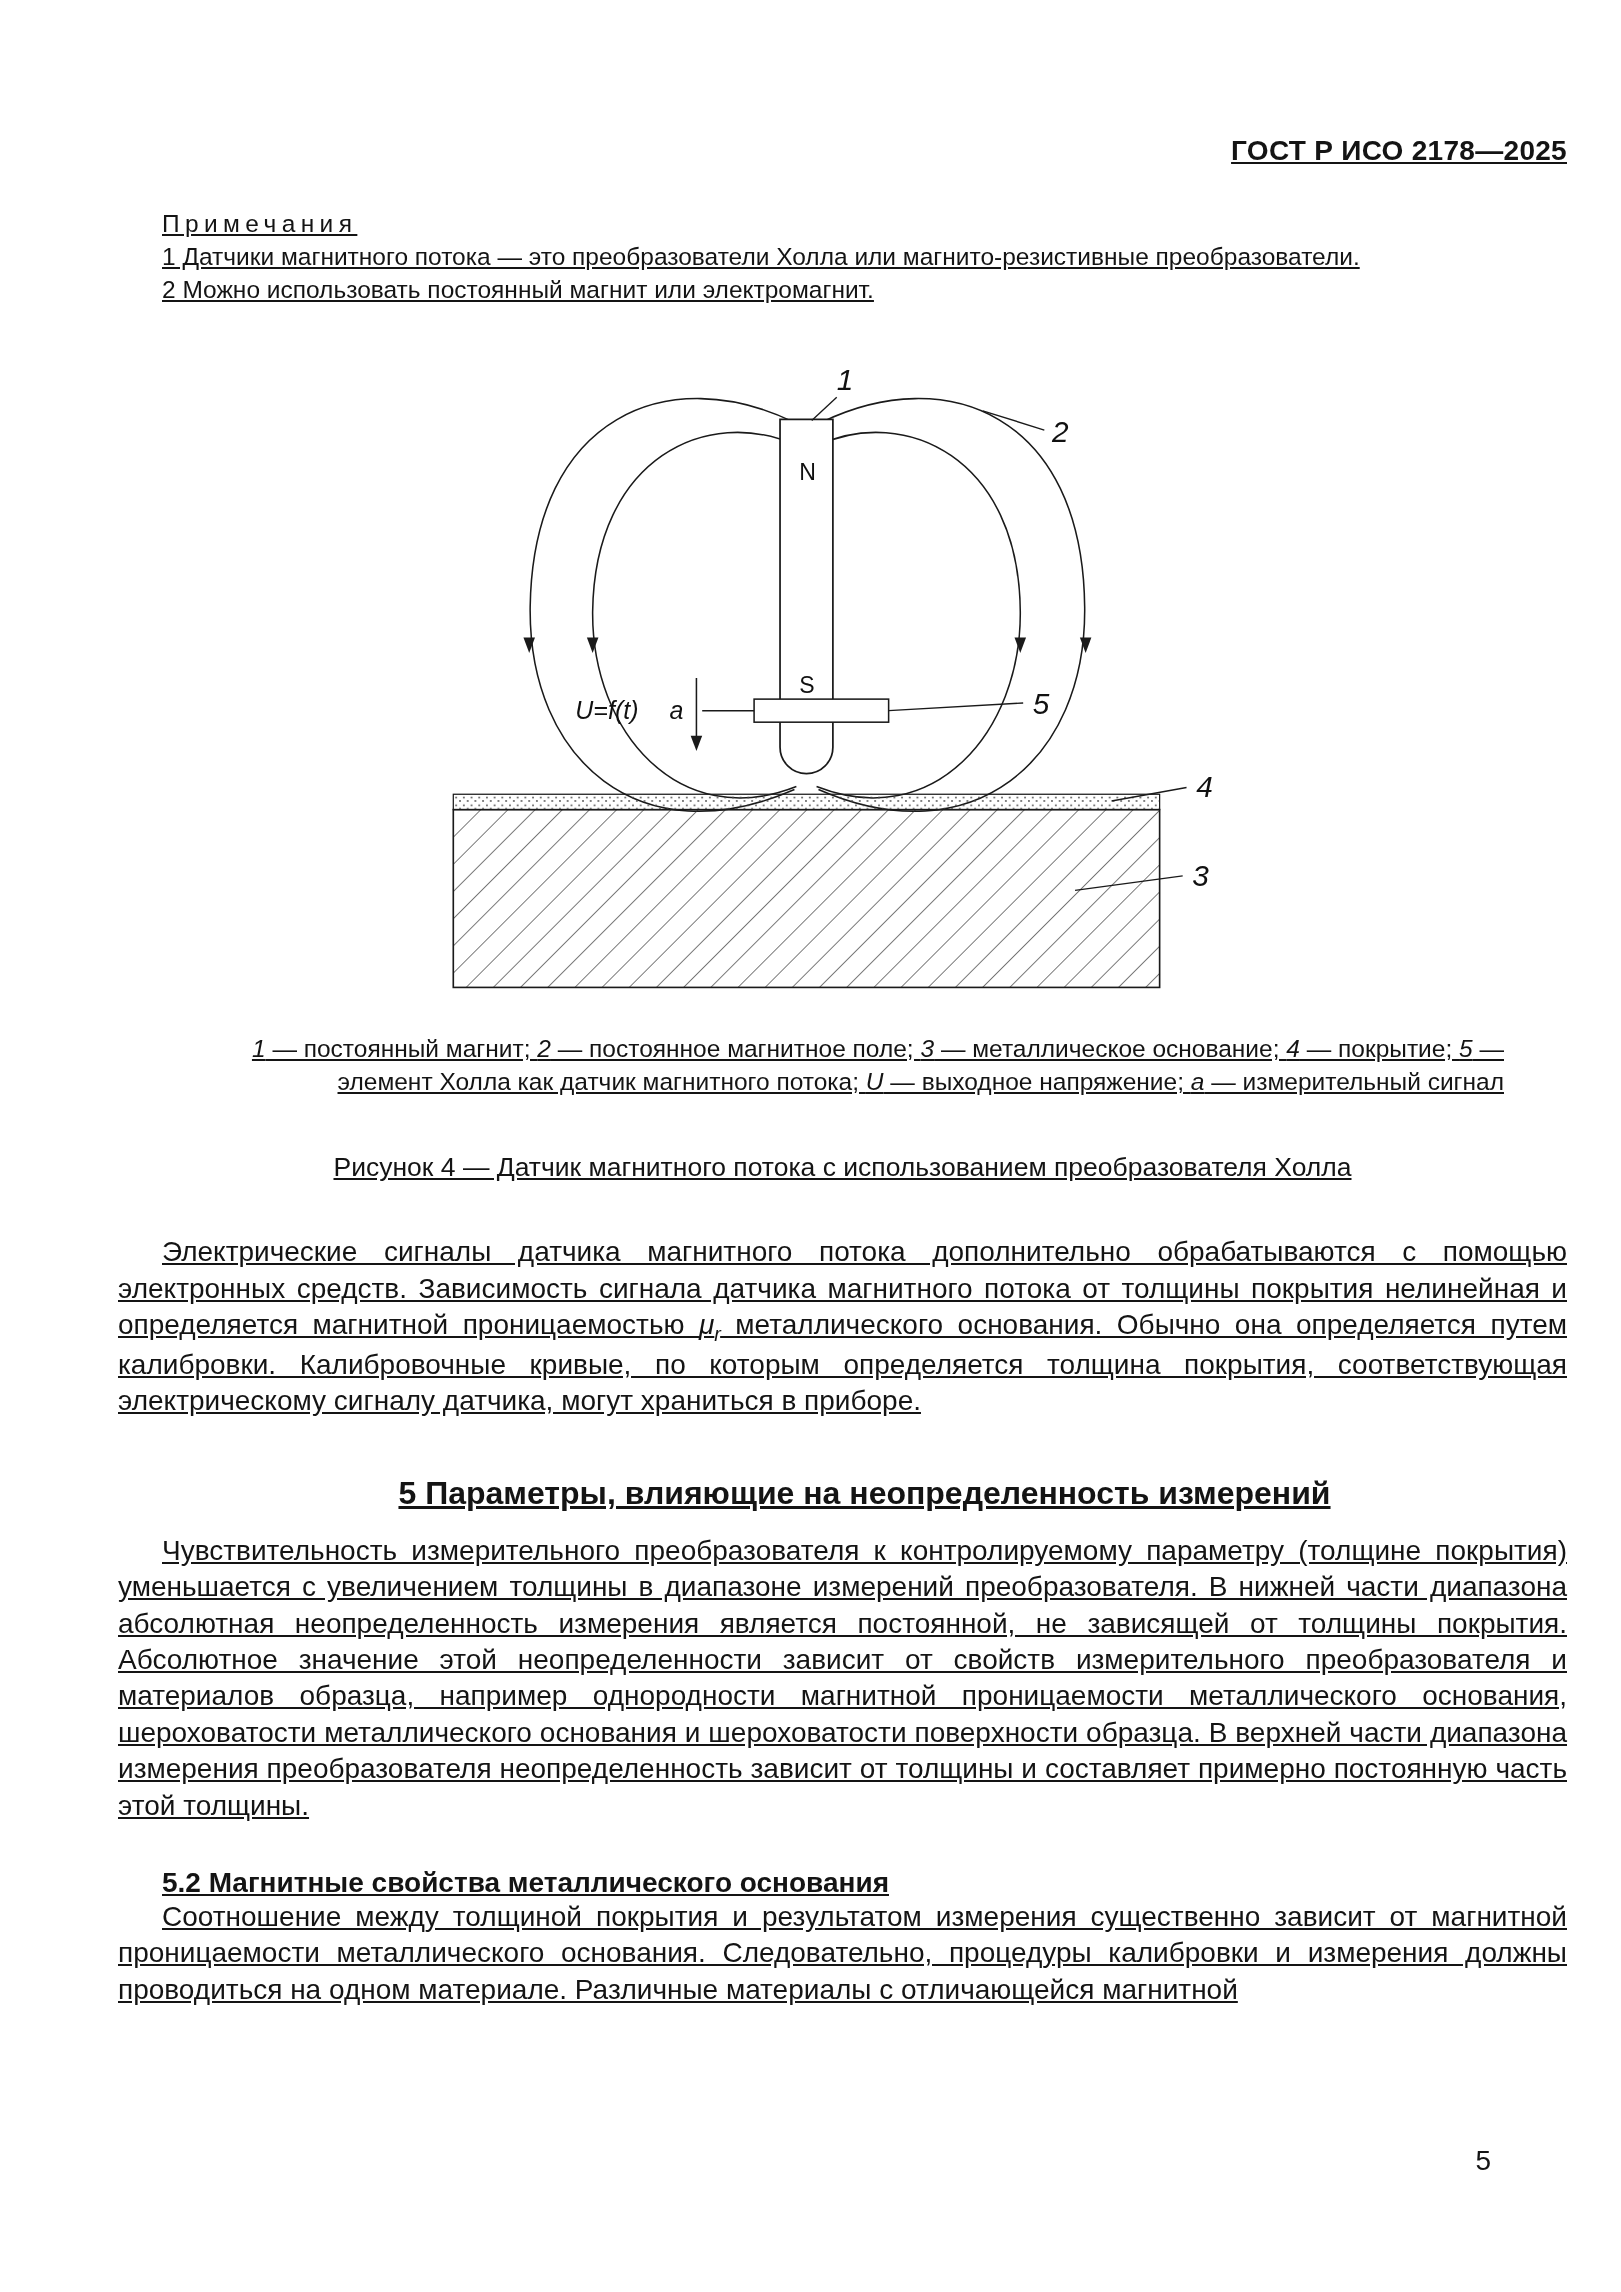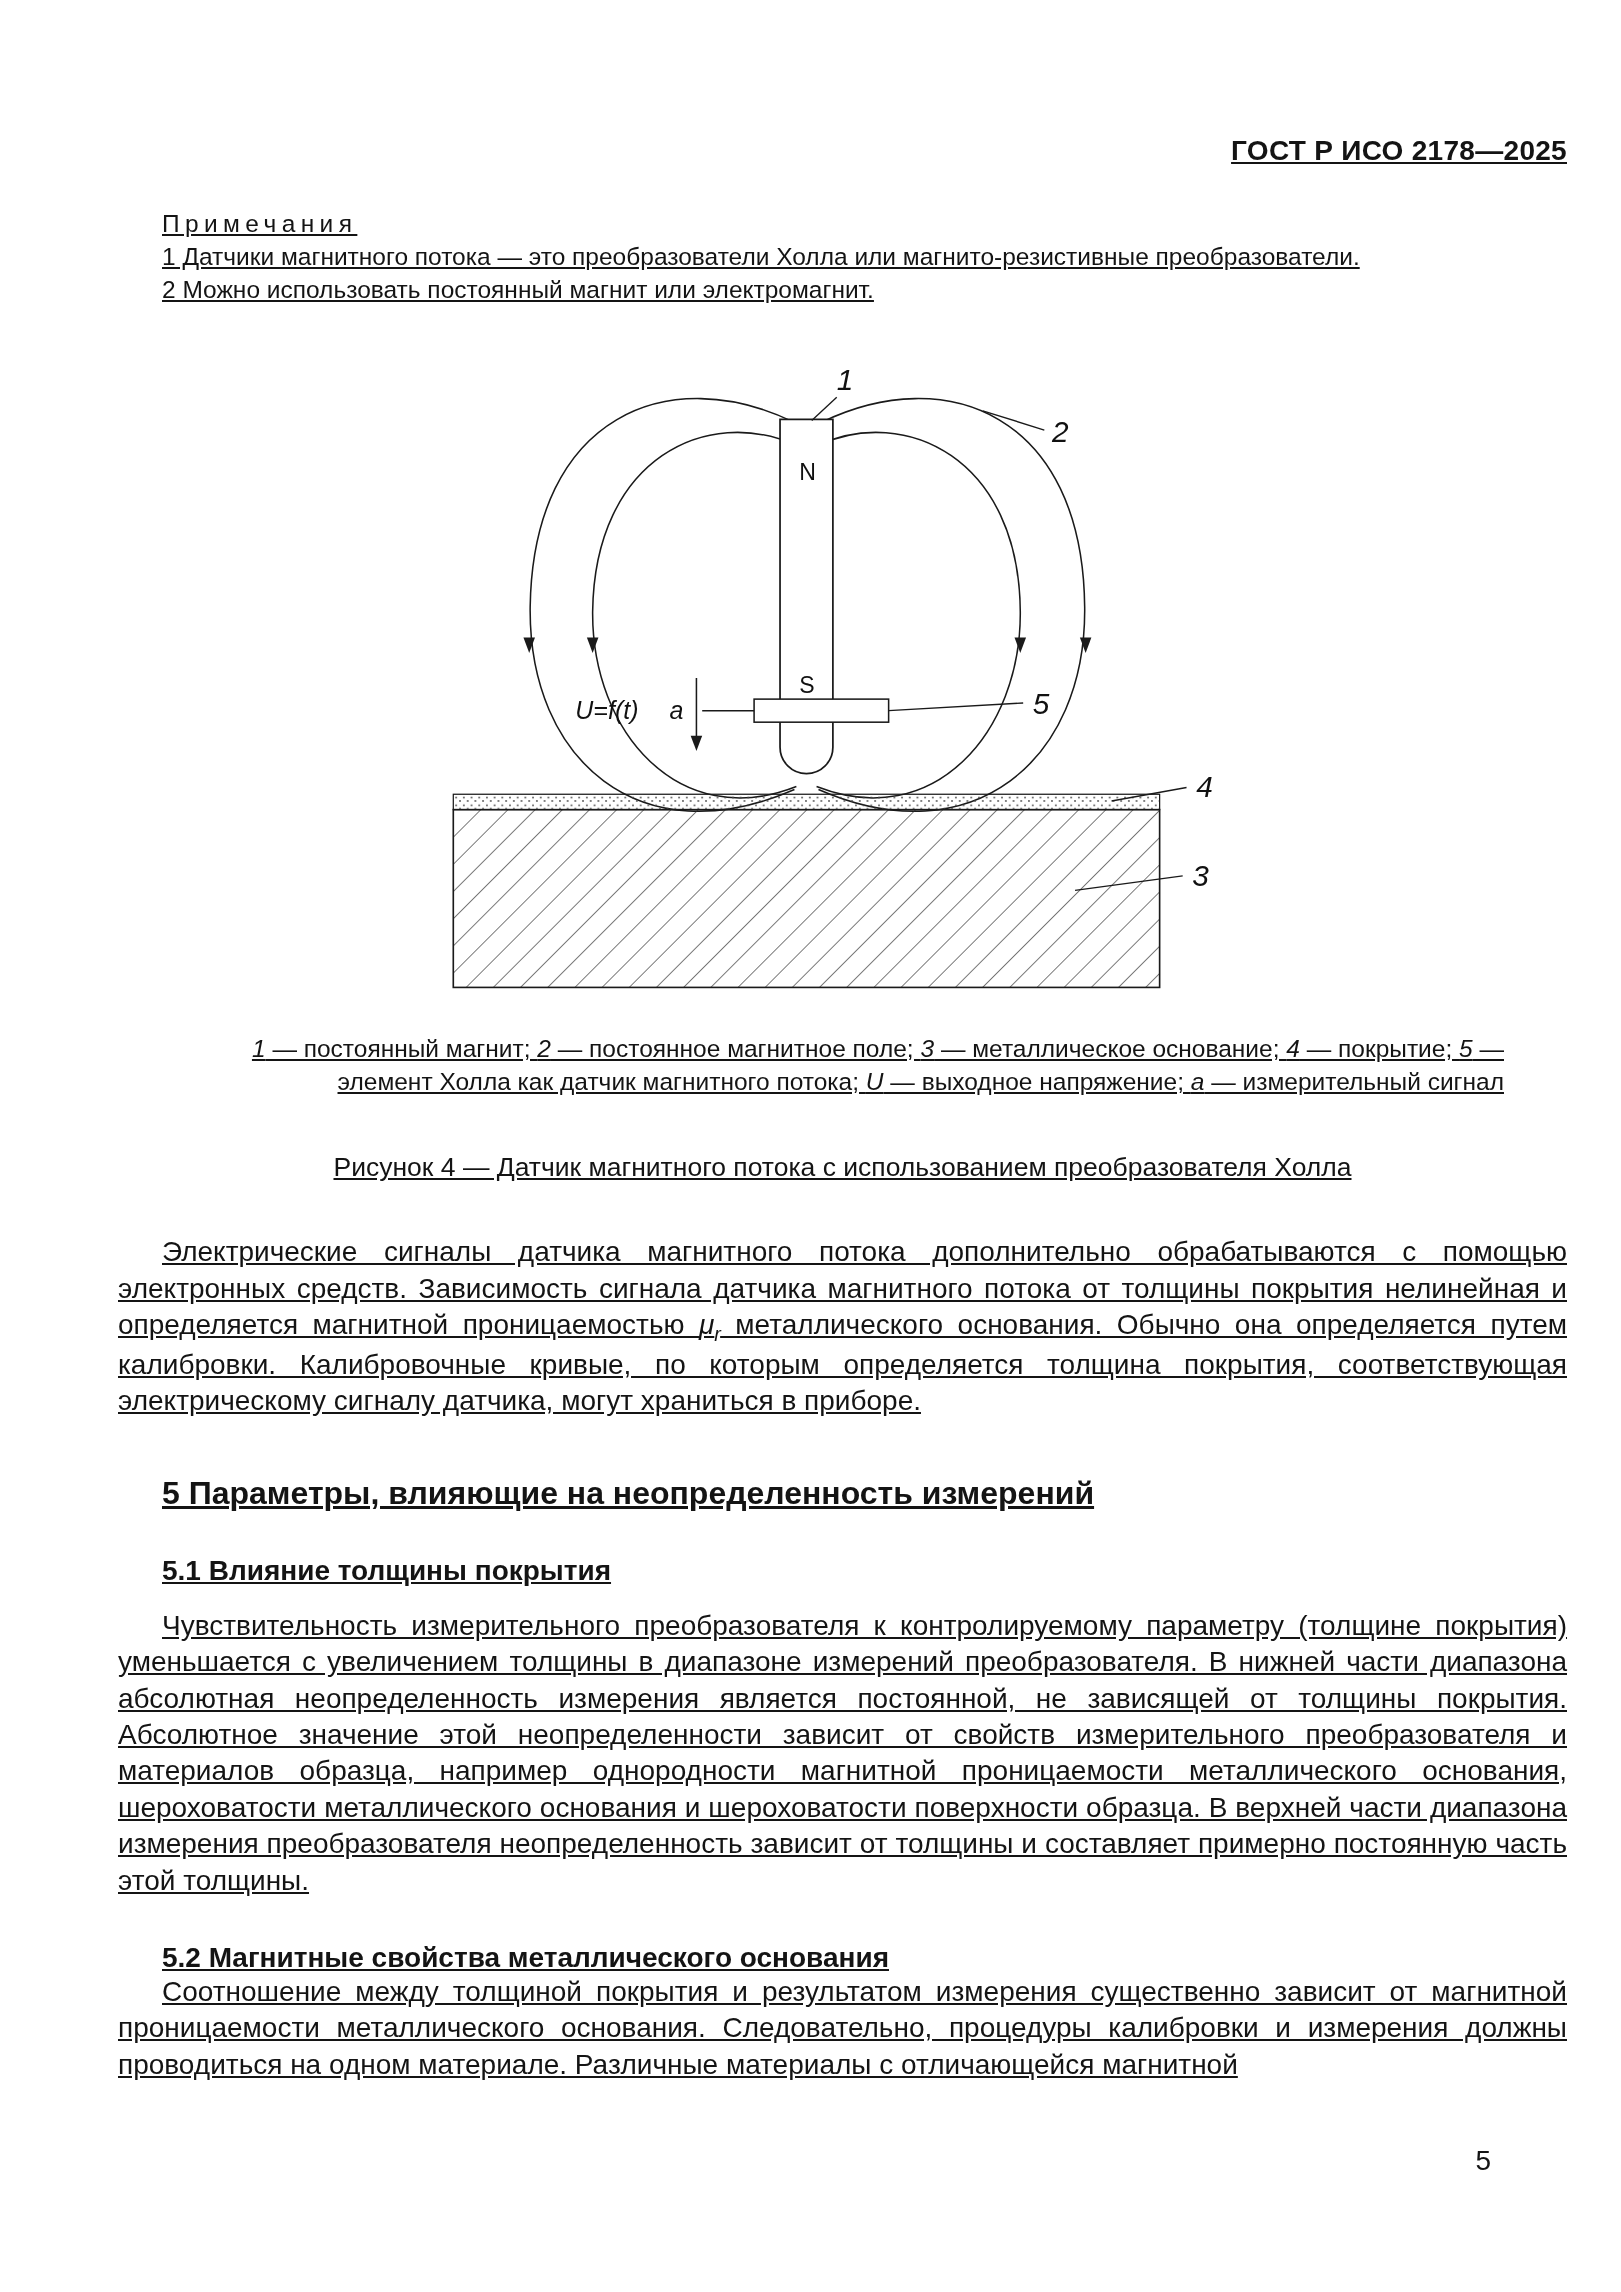--- a/index.html
+++ b/index.html
@@ -55,20 +55,21 @@
   }
   .p-after-figure { margin-top:51px; }
   .it { font-style:italic; }
   sub { font-size:70%; font-style:italic; }
 
   .section-title {
     margin-top:55px;
     padding-left:44px;
     font-size:32px;
     font-weight:bold;
+    text-align:center;
   }
   .subsection-title {
     margin-top:43px;
     padding-left:44px;
     font-size:28px;
     font-weight:bold;
   }
   .after-heading { margin-top:21px; }
   .page-number {
     position:absolute;
@@ -152,21 +153,20 @@
     <div class="legend"><span class="num">1</span><span> — постоянный магнит; </span><span class="num">2</span><span> — постоянное магнитное поле; </span><span class="num">3</span><span> — металлическое основание; </span><span class="num">4</span><span> — покрытие; </span><span class="num">5</span><span> — элемент Холла как датчик магнитного потока; </span><span class="num">U</span><span> — выходное напряжение; </span><span class="num">a</span><span> — измерительный сигнал</span></div>
 
     <div class="figure-caption">Рисунок 4 — Датчик магнитного потока с использованием преобразователя Холла</div>
   </div>
 
   <div class="body-text">
     <p class="p-after-figure"><span>Электрические сигналы датчика магнитного потока дополнительно обрабатываются с помощью электронных средств. Зависимость сигнала датчика магнитного потока от толщины покрытия нелинейная и определяется магнитной проницаемостью </span><span class="it">μ</span><sub>r</sub><span> металлического основания. Обычно она определяется путем калибровки. Калибровочные кривые, по которым определяется толщина покрытия, соответствующая электрическому сигналу датчика, могут храниться в приборе.</span></p>
 
     <h2 class="section-title">5 Параметры, влияющие на неопределенность измерений</h2>
 
-    <h3 class="subsection-title">5.1 Влияние толщины покрытия</h3>
     <p class="after-heading">Чувствительность измерительного преобразователя к контролируемому параметру (толщине покрытия) уменьшается с увеличением толщины в диапазоне измерений преобразователя. В нижней части диапазона абсолютная неопределенность измерения является постоянной, не зависящей от толщины покрытия. Абсолютное значение этой неопределенности зависит от свойств измерительного преобразователя и материалов образца, например однородности магнитной проницаемости металлического основания, шероховатости металлического основания и шероховатости поверхности образца. В верхней части диапазона измерения преобразователя неопределенность зависит от толщины и составляет примерно постоянную часть этой толщины.</p>
 
     <h3 class="subsection-title">5.2 Магнитные свойства металлического основания</h3>
     <p>Соотношение между толщиной покрытия и результатом измерения существенно зависит от магнитной проницаемости металлического основания. Следовательно, процедуры калибровки и измерения должны проводиться на одном материале. Различные материалы с отличающейся магнитной</p>
   </div>
 
   <div class="page-number">5</div>
 
 </div>
 

